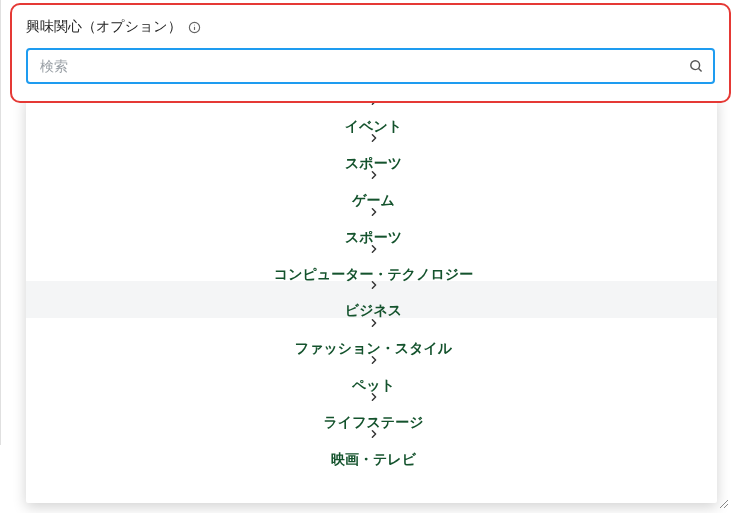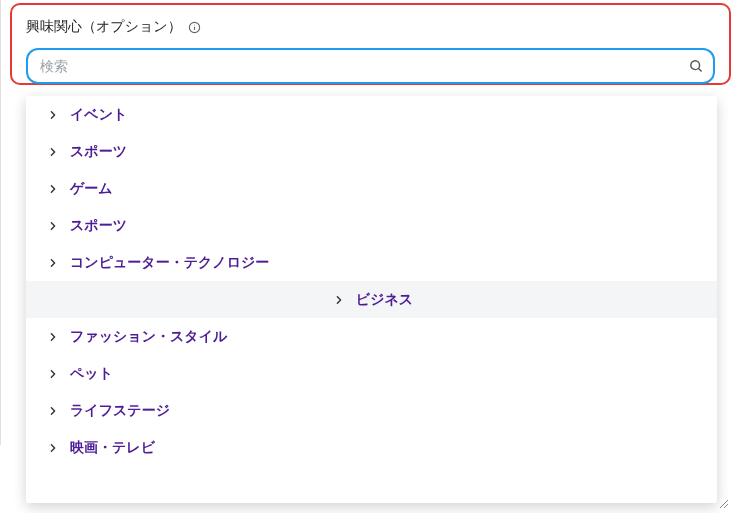--- a/index.html
+++ b/index.html
@@ -9,21 +9,21 @@
       width: 743px;
       height: 513px;
       position: relative;
       overflow: hidden;
     }
     .highlight-box {
       position: absolute;
       top: 3px;
       left: 10px;
       right: 12px;
-      height: 82px;
+      height: 100px;
       border: 2.5px solid #e53935;
       border-radius: 10px;
       padding: 13px 14px 14px 14px;
       background: #fff;
       z-index: 2;
     }
     .section-header {
       display: flex;
       align-items: center;
       gap: 6px;
@@ -42,21 +42,21 @@
       color: #666;
     }
     .search-wrap {
       position: relative;
       width: 100%;
     }
     .search-input {
       width: 100%;
       height: 36px;
       border: 2px solid #1e9cf0;
-      border-radius: 12px;
+      border-radius: 4px;
       padding: 0 40px 0 12px;
       font-size: 14px;
       outline: none;
       color: #6d28d9;
     }
     .search-input::placeholder { color: #9aa0a6; }
     .search-icon {
       position: absolute;
       right: 10px;
       top: 50%;
@@ -89,21 +89,22 @@
     .dropdown-inner::-webkit-scrollbar-thumb { background: #b8b8b8; border: 3px solid #f1f1f1; border-radius: 10px; }
     .list-item {
       display: flex;
       align-items: center;
       gap: 12px;
       height: 37px;
       padding: 0 18px 0 22px;
       cursor: pointer;
       font-size: 14px;
       font-weight: 700;
-      color: #4c1d95;
+      color: #14532d;
+      flex-direction: column;
     }
     .list-item:hover, .list-item.hovered {
       background: #f4f5f6;
       justify-content: center;
     }
     .chevron {
       width: 10px;
       height: 10px;
       display: inline-flex;
       align-items: center;

